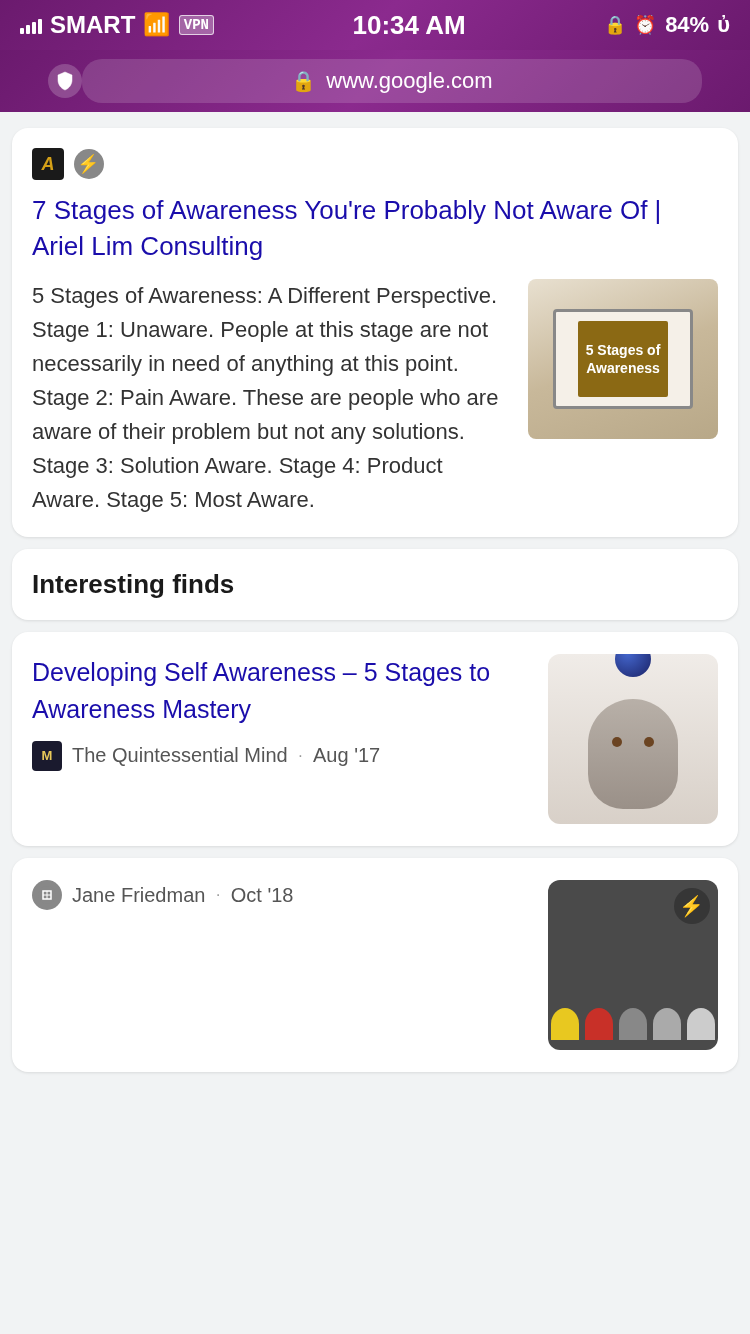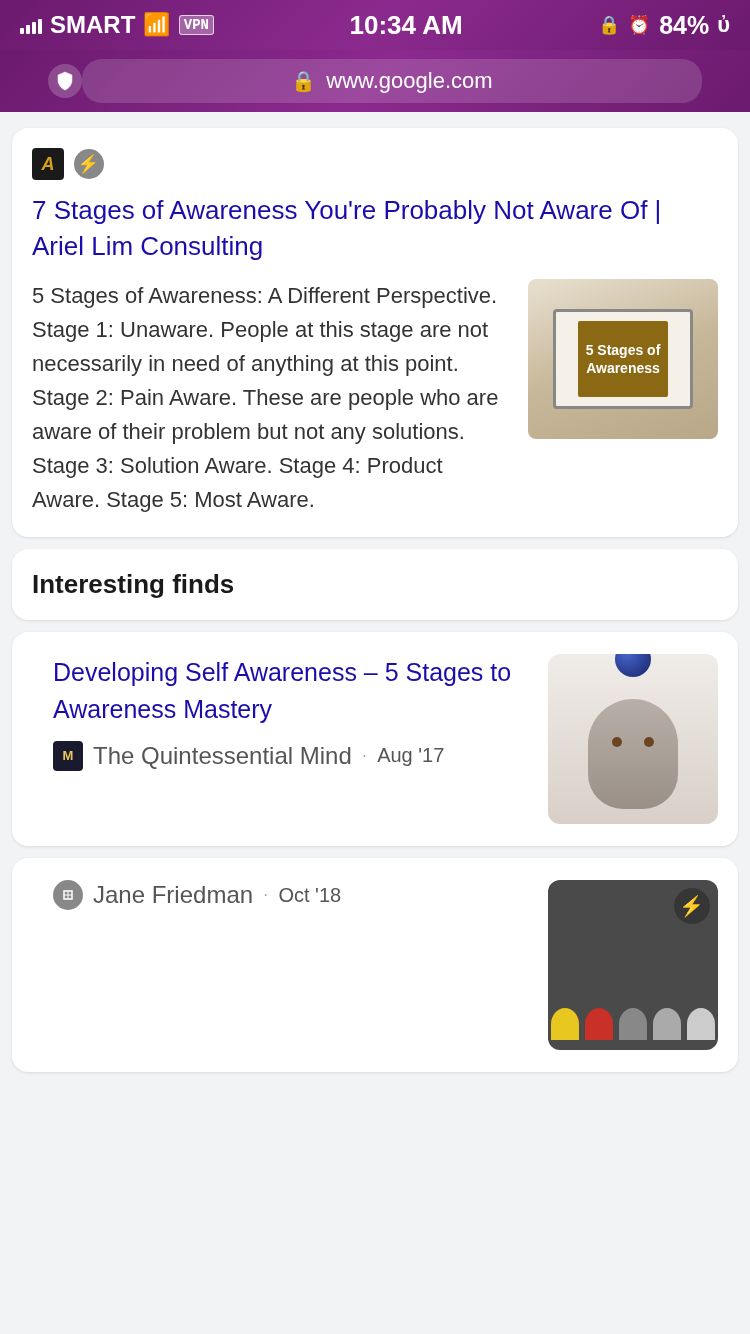--- a/index.html
+++ b/index.html
@@ -229,21 +229,20 @@
       background: white;
       border-radius: 16px;
       padding: 22px 20px;
       box-shadow: 0 1px 3px rgba(0,0,0,0.1);
       display: flex;
       align-items: flex-start;
       gap: 16px;
     }
     .find-content {
       flex: 1;
-      margin-left: 21px;
     }
     .find-title {
       color: #1a0dab;
       font-size: 25px;
       line-height: 1.45;
       margin-bottom: 14px;
       text-decoration: none;
       display: block;
     }
     .find-meta {
@@ -258,21 +257,21 @@
       border-radius: 4px;
       display: flex;
       align-items: center;
       justify-content: center;
       color: #e8c85a;
       font-size: 14px;
       font-weight: 700;
     }
     .find-source-name {
       color: #555;
-      font-size: 24px;
+      font-size: 20px;
     }
     .find-date {
       color: #555;
       font-size: 20px;
     }
 
     .find-image {
       width: 170px;
       height: 170px;
       border-radius: 12px;
@@ -389,21 +388,21 @@
       <div class="signal-bar" style="height:15px;"></div>
     </div>
     <span style="font-size:24px;font-weight:600;">SMART</span>
     <span style="font-size:22px;">📶</span>
     <span class="vpn-badge">VPN</span>
   </div>
   <div class="status-center">10:34 AM</div>
   <div class="status-right">
     <span style="font-size:18px;">🔒</span>
     <span style="font-size:18px;">⏰</span>
-    <span style="font-size:25px;font-weight:600;">84%</span>
+    <span style="font-size:22px;font-weight:600;">84%</span>
     <span style="font-size:22px;">ὐ‍</span>
   </div>
 </div>
 
 <div class="address-bar">
   <div class="shield-icon-left">
     <svg width="20" height="22" viewBox="0 0 20 22" fill="none">
       <path d="M10 2L3 5v5c0 4.5 3 8.5 7 10 4-1.5 7-5.5 7-10V5L10 2z" fill="white" stroke="white" stroke-width="0.5"></path>
     </svg>
   </div>

